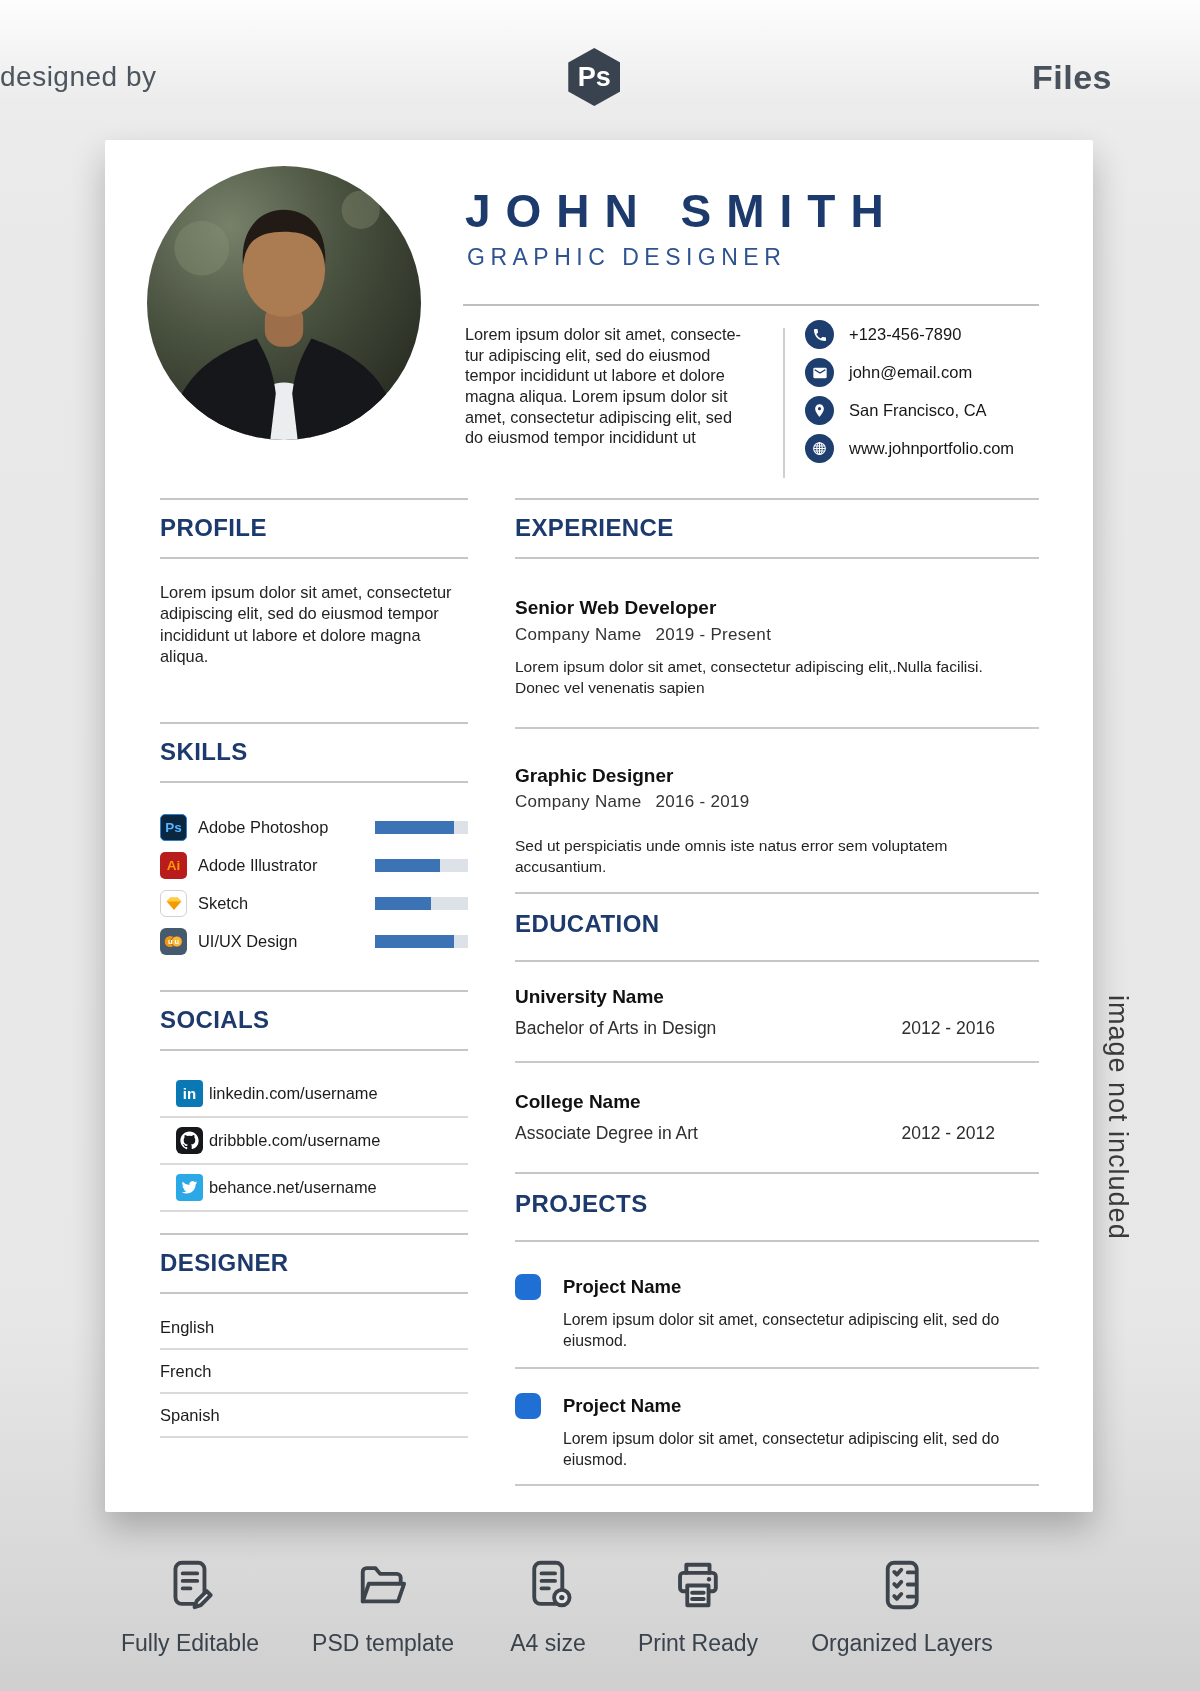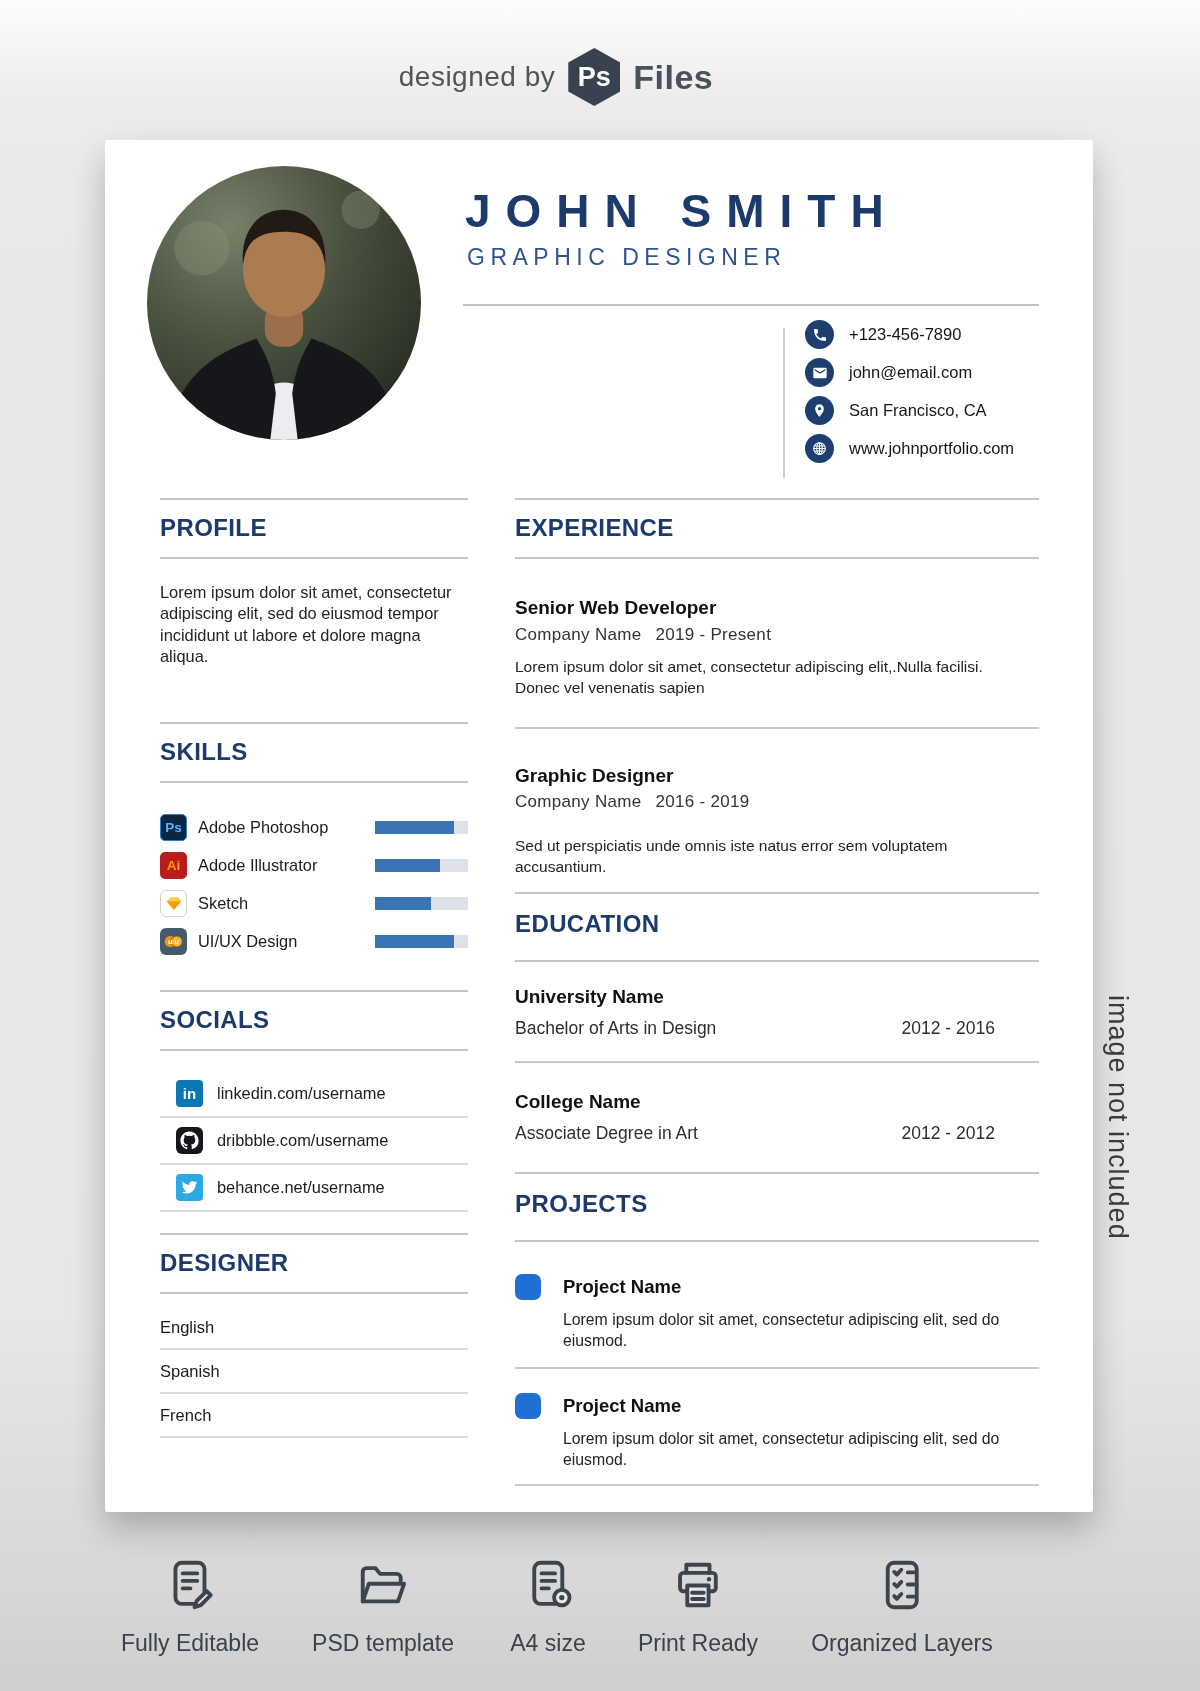--- a/index.html
+++ b/index.html
@@ -1,21 +1,21 @@
 <!DOCTYPE html>
 <html style="--navy: #1d3a6d; --titleBlue: #2d5390; --barFill: #3c73b4; --barTrack: #dde1e8; --projectBullet: #1f6fd4; --contactCircle: #1d3e6e;"><head>
 <meta charset="utf-8">
 <style>
   html,body{margin:0;padding:0;}
   body{font-family:"Liberation Sans",sans-serif;}
   .page{position:relative;width:1200px;height:1691px;overflow:hidden;
         background:linear-gradient(180deg,#fdfdfd 0%,#ececec 6%,#e9e9e9 14%,#e7e7e7 78%,#d7d7d7 94%,#cfcfcf 100%);}
 
   
-  .brand{position:absolute;top:48px;left:0;width:1112px;display:flex;justify-content:center;align-items:center;gap:13px;}
+  .brand{position:absolute;top:48px;left:0;width:1112px;display:flex;justify-content:space-between;align-items:center;gap:13px;}
   .brand-designed{font-size:28px;color:#4d565f;letter-spacing:.5px;}
   .brand-hex{width:52px;height:58px;background:#39434f;display:flex;align-items:center;justify-content:center;
              clip-path:polygon(50% 0,100% 25%,100% 75%,50% 100%,0 75%,0 25%);}
   .brand-hex span{color:#fff;font-weight:bold;font-size:27px;}
   .brand-files{font-size:34px;font-weight:bold;color:#49525c;letter-spacing:.5px;}
 
   
   .card{position:absolute;left:105px;top:140px;width:988px;height:1372px;background:#fff;
         box-shadow:0 16px 34px rgba(0,0,0,.24);border-radius:2px;}
 
@@ -47,21 +47,21 @@
   .skill-ic{width:27px;height:27px;flex:0 0 27px;border-radius:5px;display:flex;align-items:center;justify-content:center;font-weight:bold;font-size:13.5px;}
   .ic-ps{background:#0b2740;border:1.5px solid #2f7fd0;color:#53b5ff;box-sizing:border-box;}
   .ic-ai{background:#b91c1c;color:#ff9a00;}
   .ic-sk{background:#fff;border:1.5px solid #d2d2d2;box-sizing:border-box;border-radius:6px;}
   .ic-ux{background:#465a6e;border-radius:6px;}
   .skill-label{margin-left:11px;font-size:16.4px;color:#1c1c1c;}
   .bar{margin-left:auto;width:93px;height:13px;background:var(--barTrack,#dde1e8);overflow:hidden;}
   .bar-fill{display:block;height:100%;background:var(--barFill,#3c73b4);}
 
   .social-rows{margin-top:20px;}
-  .social-row{display:flex;align-items:center;height:45px;border-bottom:2px solid #dadada;gap:14px;padding-left:16px;}
+  .social-row{display:flex;align-items:center;height:45px;border-bottom:2px solid #dadada;gap:6px;padding-left:16px;}
   .social-ic{width:27px;height:27px;flex:0 0 27px;border-radius:4px;display:flex;align-items:center;justify-content:center;}
   .ic-li{background:#0a78b5;color:#fff;font-weight:bold;font-size:15px;}
   .ic-gh{background:#15171a;border-radius:6px;}
   .ic-tw{background:#2aa9e6;}
   .social-txt{font-size:16.4px;color:#1c1c1c;}
 
   .lang-rows{margin-top:12px;}
   .lang-row{display:flex;align-items:center;height:42px;border-bottom:2px solid #dadada;font-size:16.5px;color:#1b1b1b;}
 
   .job{margin-top:38px;}
@@ -129,20 +129,21 @@
         <path d="M35 36 C34 22 42 16 50 16 C58 16 66 22 65 36 C64 28 60 24 50 24 C40 24 36 28 35 36 Z" fill="#221a14"></path>
         <path d="M34 100 C34 72 66 72 66 100 Z" fill="#ecedef"></path>
         <path d="M8 100 C10 76 26 68 40 63 C44 70 46 75 47 83 L45 100 Z" fill="#16171b"></path>
         <path d="M92 100 C90 76 74 68 60 63 C56 70 54 75 53 83 L55 100 Z" fill="#16171b"></path>
       </svg>
     </div>
 
     <div class="name">JOHN SMITH</div>
     <div class="jobtitle">GRAPHIC DESIGNER</div>
     <div class="header-rule"></div>
+    <p class="summary">Lorem ipsum dolor sit amet, consecte-tur adipiscing elit, sed do eiusmod tempor incididunt ut labore et dolore magna aliqua. Lorem ipsum dolor sit amet, consectetur adipiscing elit, sed do eiusmod tempor incididunt ut</p>
     <div class="vdiv"></div>
 
     <div class="contact">
       <div class="c-row">
         <span class="c-ic">
           <svg width="16" height="16" viewBox="0 0 24 24">
               <path fill="#fff" d="M6.62 10.79a15.05 15.05 0 006.59 6.59l2.2-2.2a1 1 0 011.01-.24c1.12.37 2.33.57 3.58.57a1 1 0 011 1V20a1 1 0 01-1 1C10.07 21 3 13.93 3 4a1 1 0 011-1h3.5a1 1 0 011 1c0 1.25.2 2.46.57 3.58a1 1 0 01-.24 1.01l-2.21 2.2z"></path>
             </svg>
         </span>
         <span class="c-txt">+123-456-7890</span>
@@ -258,22 +259,22 @@
         </div>
       </div>
     </div>
 
     <div class="sec lcol" style="top:1093px">
       <div class="tr"></div>
       <h2>DESIGNER</h2>
       <div class="br"></div>
       <div class="lang-rows">
         <div class="lang-row">English</div>
+        <div class="lang-row">French</div>
         <div class="lang-row">Spanish</div>
-        <div class="lang-row">French</div>
       </div>
     </div>
 
     <div class="sec rcol" style="top:358px">
       <div class="tr"></div>
       <h2>EXPERIENCE</h2>
       <div class="br"></div>
 
       <div class="job">
         <div class="job-role">Senior Web Developer</div>

